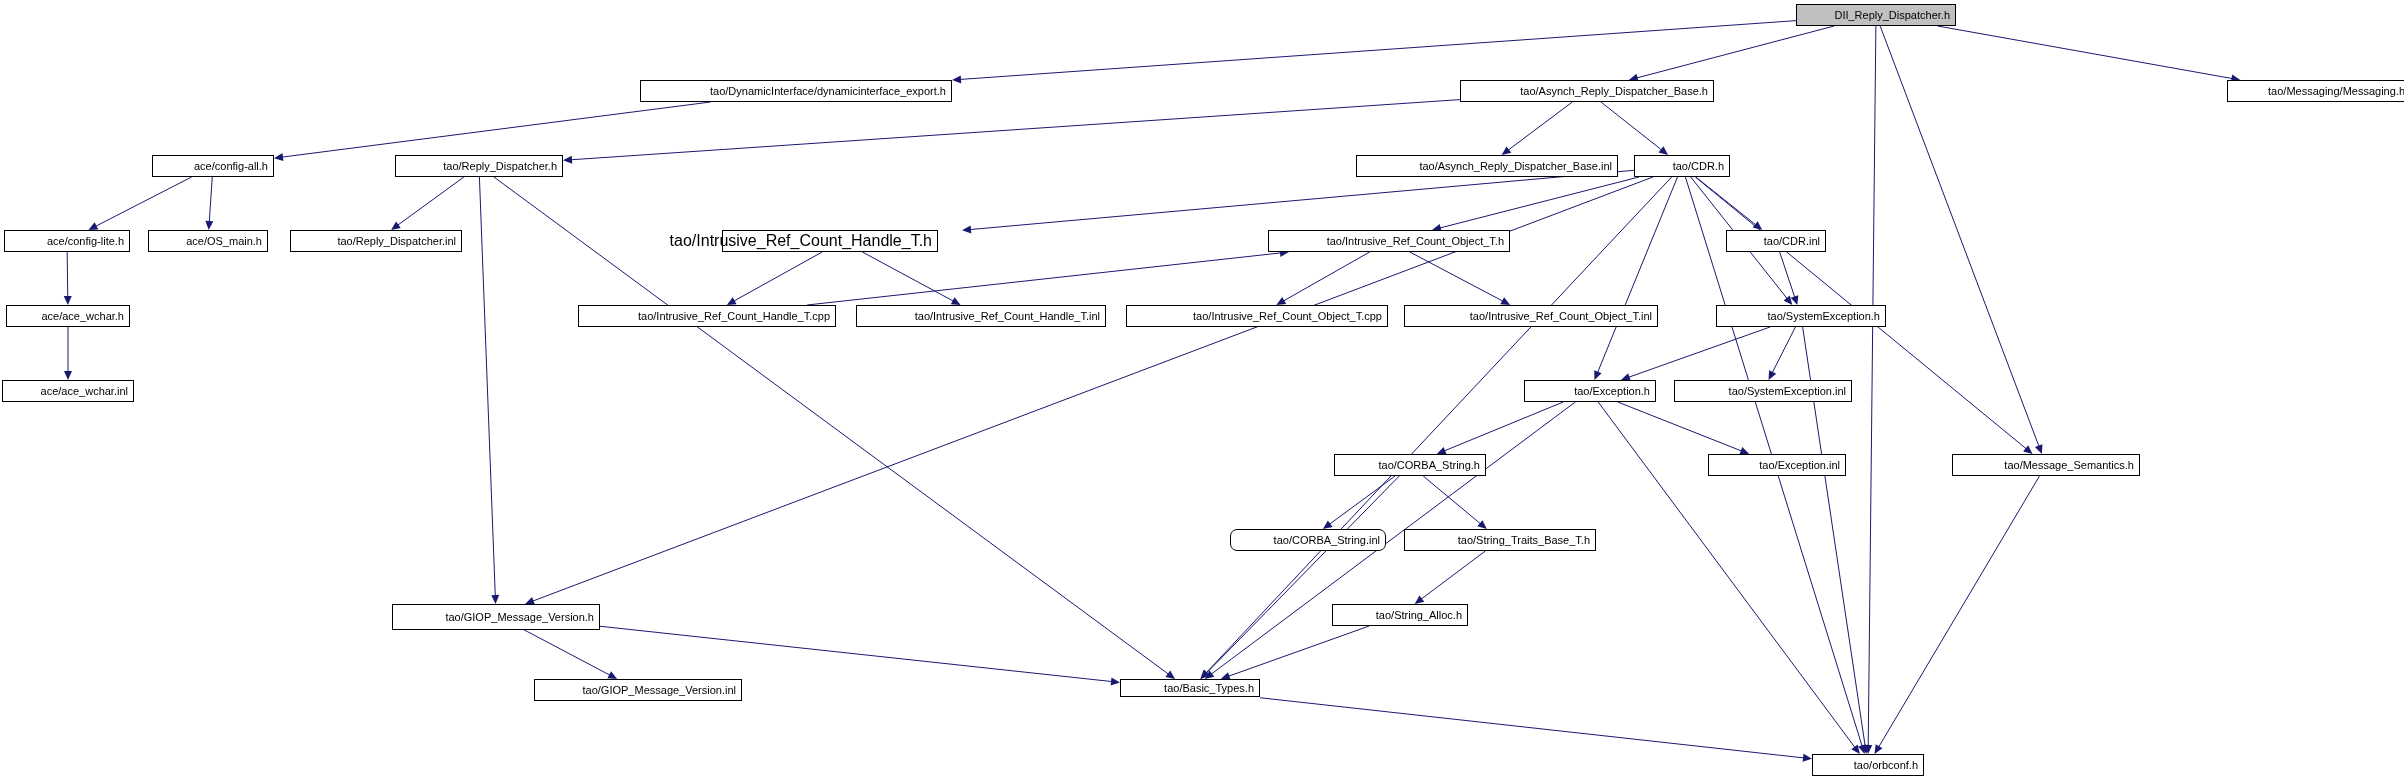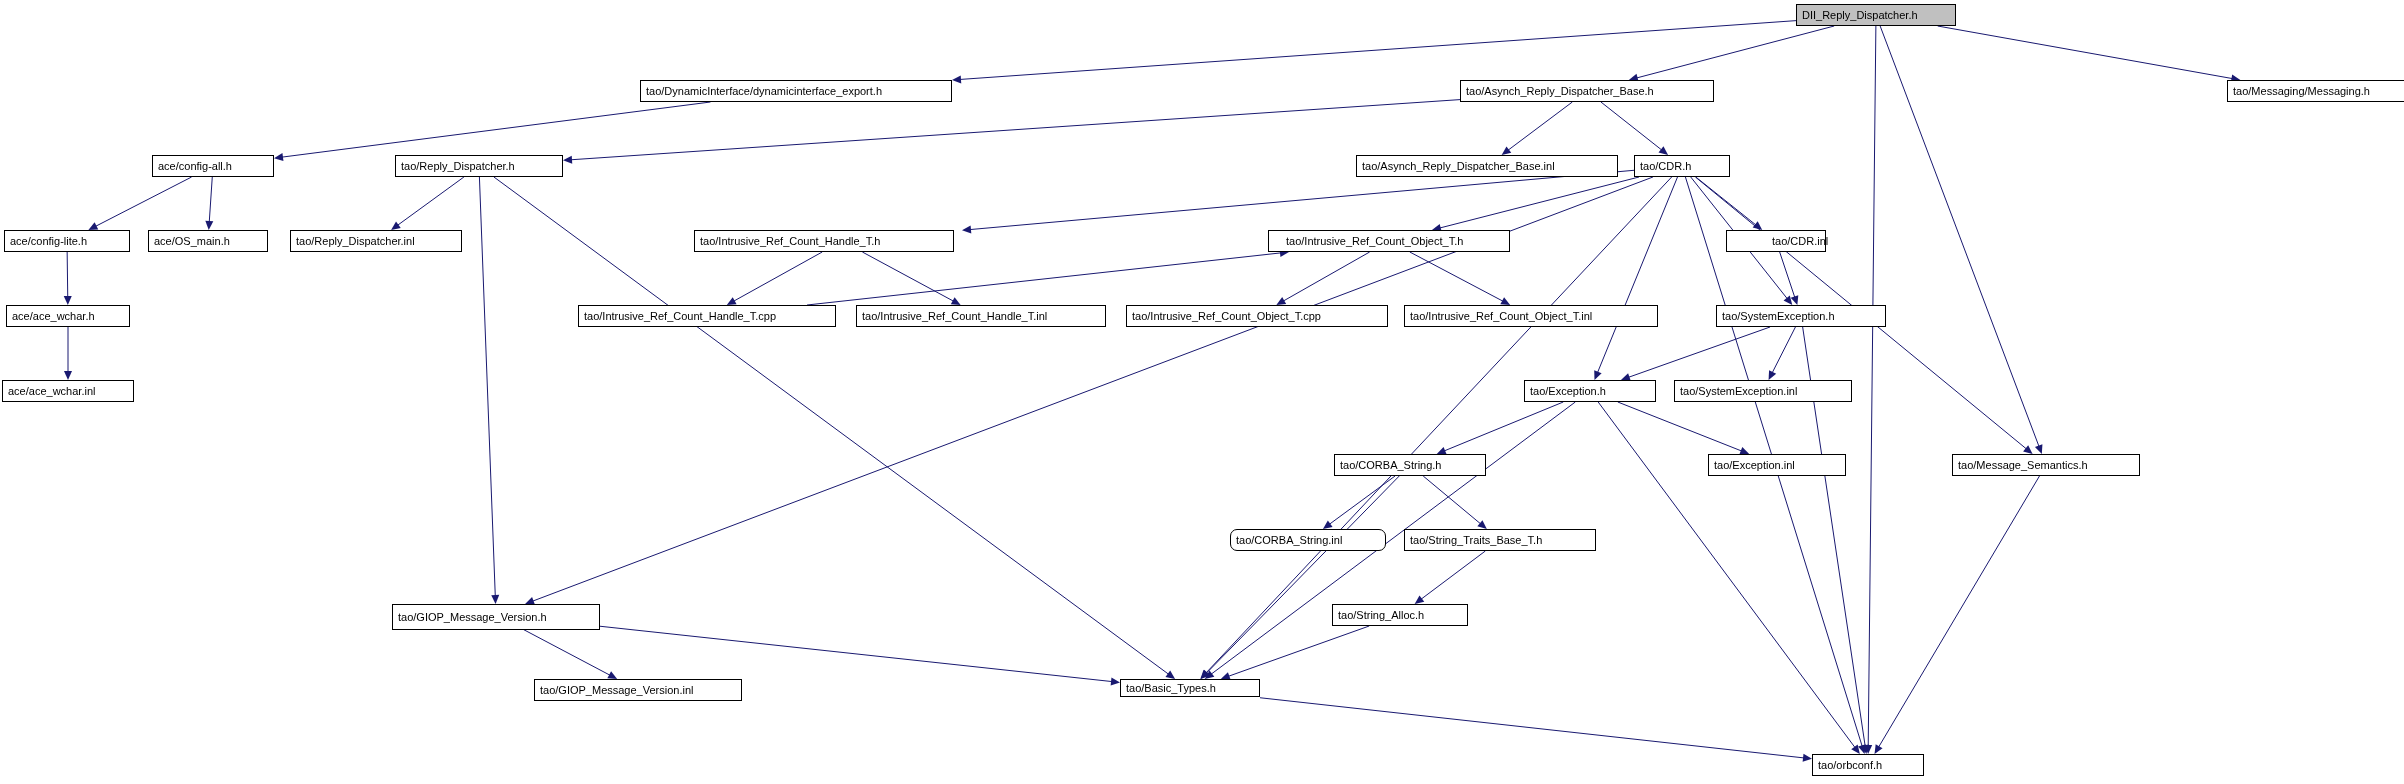--- a/index.html
+++ b/index.html
@@ -1,20 +1,20 @@
 <!DOCTYPE html>
 <html><head>
 <meta charset="utf-8">
 <style>
   html,body{margin:0;padding:0;background:#ffffff;}
   #canvas{position:relative;width:2404px;height:784px;background:#ffffff;
           font-family:"Liberation Sans","DejaVu Sans",sans-serif;}
   svg#edges{position:absolute;left:0;top:0;width:2404px;height:784px;}
   .node{position:absolute;box-sizing:border-box;border:1px solid #000000;
-        background:#ffffff;display:flex;align-items:center;justify-content:flex-start;
+        background:#ffffff;display:flex;align-items:center;justify-content:flex-end;
         white-space:nowrap;color:#000000;line-height:1;}
   .node.root{background:#c0c0c0;border-color:#000000;}
   .node-label{display:block;padding:0 5px;}
 </style>
 </head>
 <body>
 
 <div id="canvas">
   <svg id="edges" viewBox="0 0 2404 784" preserveAspectRatio="none">
       <line x1="1937.657894736842" y1="26" x2="2233.450912368727" y2="78.77058530521889" stroke="#191970" stroke-width="1"></line>
@@ -139,21 +139,21 @@
       </div>
       <div class="node" style="left: 4px; top: 230px; width: 126px; height: 22px; font-size: 11px;">
         <span class="node-label">ace/config-lite.h</span>
       </div>
       <div class="node" style="left: 148px; top: 230px; width: 120px; height: 22px; font-size: 11px;">
         <span class="node-label">ace/OS_main.h</span>
       </div>
       <div class="node" style="left: 290px; top: 230px; width: 172px; height: 22px; font-size: 11px;">
         <span class="node-label">tao/Reply_Dispatcher.inl</span>
       </div>
-      <div class="node" style="left: 694px; top: 230px; width: 260px; height: 22px; font-size: 11px;">
+      <div class="node" style="left: 722px; top: 230px; width: 216px; height: 22px; font-size: 16px;">
         <span class="node-label">tao/Intrusive_Ref_Count_Handle_T.h</span>
       </div>
       <div class="node" style="left: 1268px; top: 230px; width: 242px; height: 22px; font-size: 11px; padding-left: 12px;">
         <span class="node-label">tao/Intrusive_Ref_Count_Object_T.h</span>
       </div>
       <div class="node" style="left: 1726px; top: 230px; width: 100px; height: 22px; font-size: 11px; padding-left: 40px;">
         <span class="node-label">tao/CDR.inl</span>
       </div>
       <div class="node" style="left: 6px; top: 305px; width: 124px; height: 22px; font-size: 11px;">
         <span class="node-label">ace/ace_wchar.h</span>

